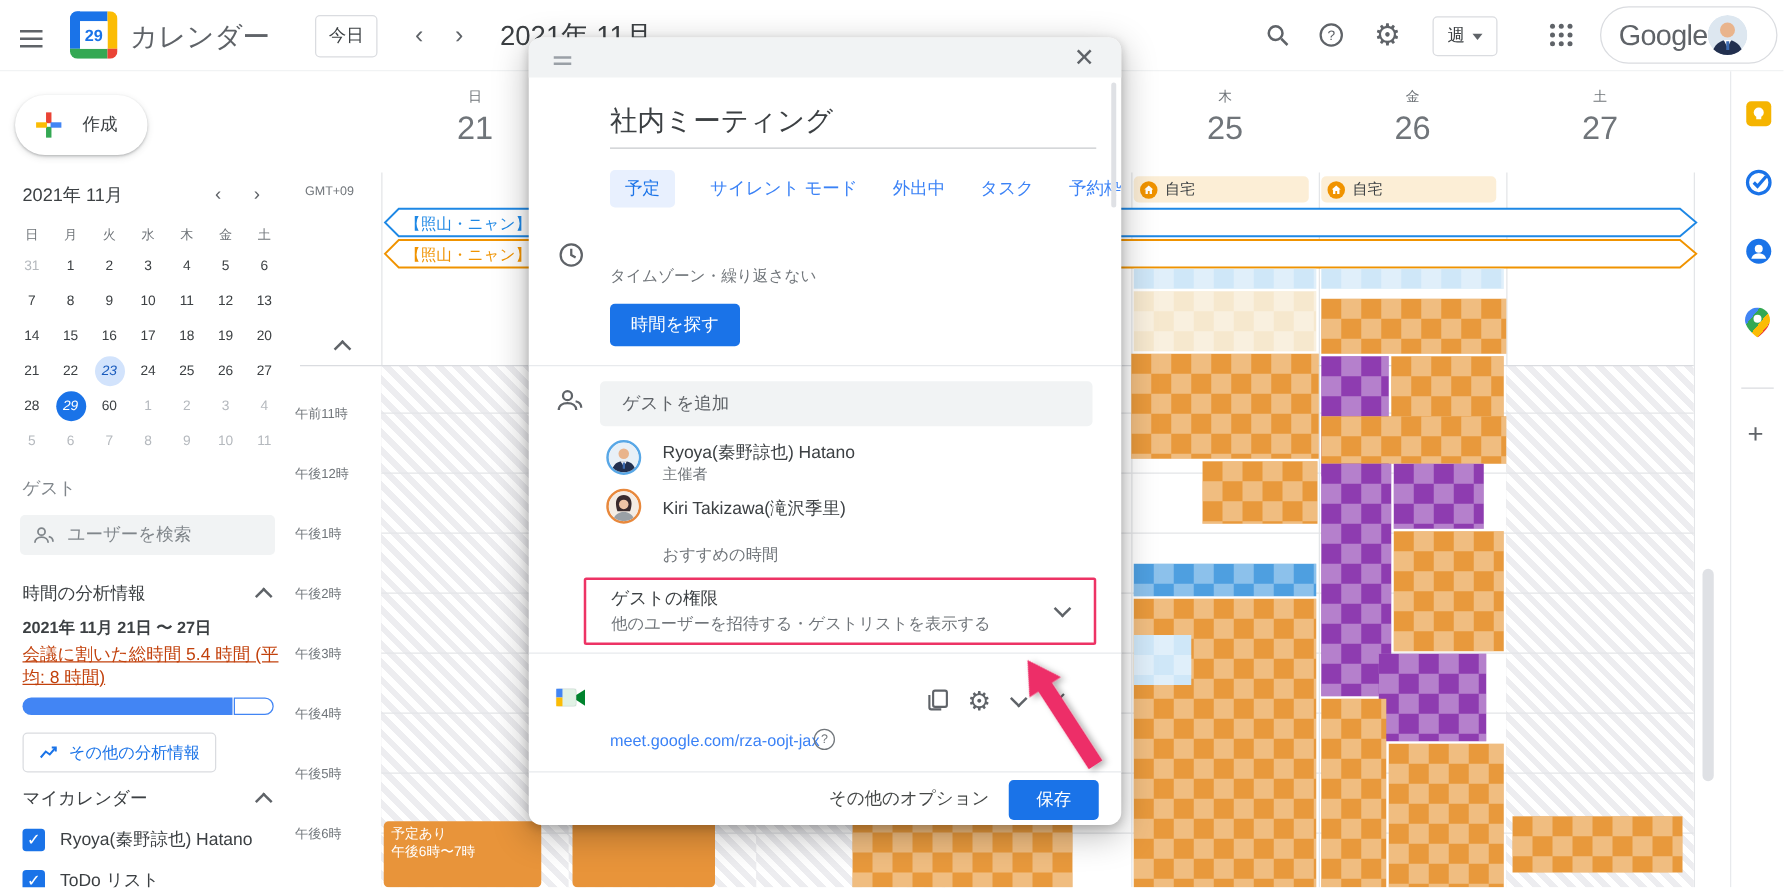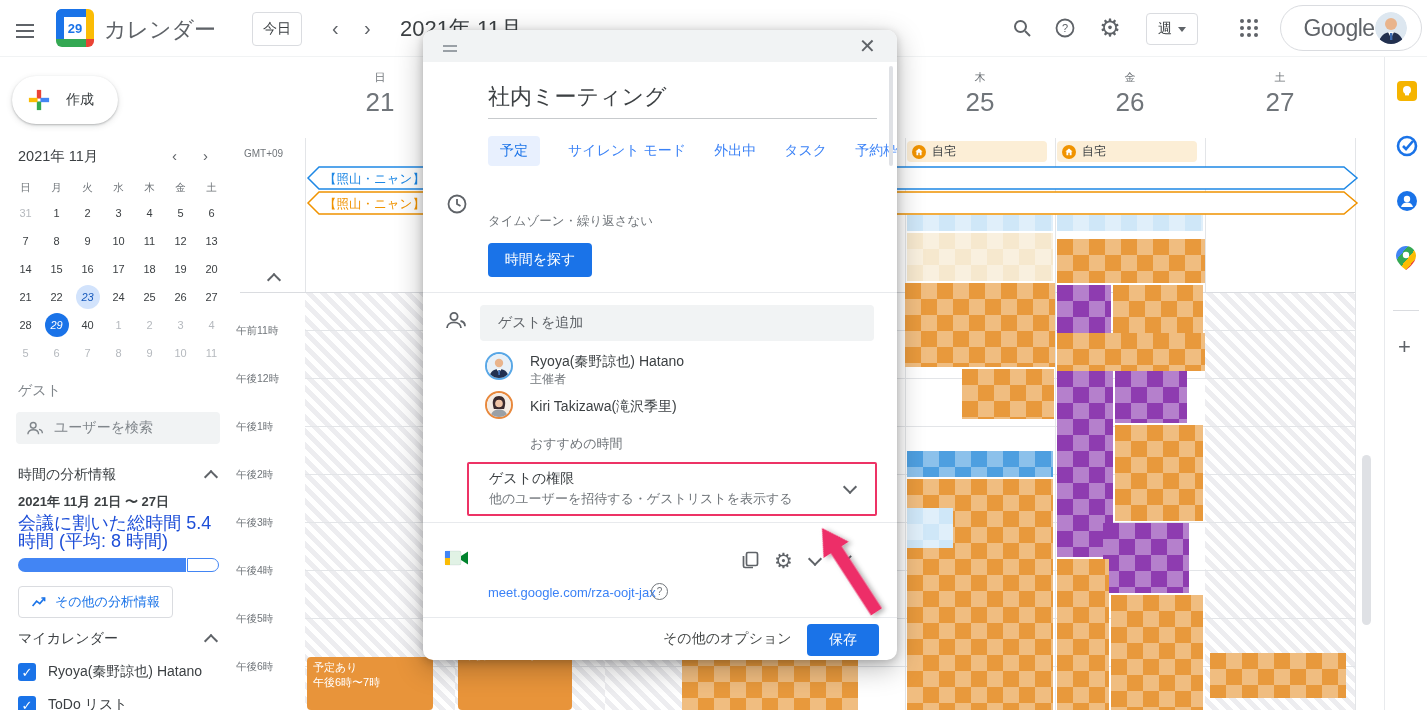--- a/index.html
+++ b/index.html
@@ -19,21 +19,21 @@
   .app-title{position:absolute;left:104px;top:15px;font-size:22px;color:#5f6368;}
   .btn-outline{border:1px solid #dadce0;border-radius:4px;background:#fff;color:#3c4043;font-size:14px;
                display:flex;align-items:center;justify-content:center;}
   .nav-arrow{font-size:20px;color:#5f6368;line-height:1;}
   .topbar-date{position:absolute;left:400px;top:14px;font-size:22px;color:#3c4043;white-space:nowrap;}
   .tb-icon{position:absolute;top:16px;width:24px;height:24px;display:flex;align-items:center;justify-content:center;color:#5f6368;}
   .view-box{position:absolute;left:1146px;top:13px;width:50px;height:30px;border:1px solid #dadce0;border-radius:4px;
             display:flex;align-items:center;justify-content:center;gap:6px;font-size:14px;color:#3c4043;}
   .caret-down{width:0;height:0;border-left:4px solid transparent;border-right:4px solid transparent;border-top:5px solid #5f6368;}
   .google-pill{position:absolute;left:1280px;top:5px;width:142px;height:46px;border:1px solid #dadce0;border-radius:24px;
-               display:flex;align-items:center;justify-content:center;padding:0 6px 0 14px;box-sizing:border-box;background:#fff;}
+               display:flex;align-items:center;justify-content:flex-start;padding:0 6px 0 14px;box-sizing:border-box;background:#fff;}
   .google-word{font-size:23px;color:#5f6368;font-weight:500;letter-spacing:-0.5px;}
   .avatar{border-radius:50%;overflow:hidden;display:block;}
   
   .create-pill{position:absolute;left:12px;top:76px;width:106px;height:48px;background:#fff;border-radius:24px;
                box-shadow:0 1px 2px rgba(60,64,67,.3),0 2px 6px rgba(60,64,67,.15);
                display:flex;align-items:center;gap:14px;padding-left:14px;box-sizing:border-box;font-size:14px;color:#3c4043;}
   .mc-head{position:absolute;left:18px;top:147px;font-size:14.5px;color:#3c4043;}
   .mc-nav{position:absolute;top:147px;font-size:15px;color:#5f6368;}
   #mc-weekdays,#mc-grid{position:absolute;left:10px;display:grid;grid-template-columns:repeat(7,31px);}
   #mc-weekdays{top:178px;}
@@ -51,21 +51,21 @@
   .mc-c.sel,.mc-c.today{z-index:0;}
   .mc-c.sel::before,.mc-c.today::before{z-index:-1;}
   .side-label{font-size:14px;color:#80868b;}
   .search-box{position:absolute;left:16px;top:412px;width:204px;height:32px;background:#f1f3f4;border-radius:4px;
               display:flex;align-items:center;gap:10px;padding-left:10px;box-sizing:border-box;font-size:14px;color:#80868b;}
   .section-title{font-size:14px;color:#3c4043;}
   .chev{display:inline-block;width:8px;height:8px;border-right:2px solid #5f6368;border-bottom:2px solid #5f6368;}
   .chev-up{transform:rotate(-135deg);}
   .chev-down{transform:rotate(45deg);}
   .ins-range{position:absolute;left:18px;top:493px;font-size:13px;font-weight:bold;color:#3c4043;}
-  .ins-sum{position:absolute;left:18px;top:514px;width:205px;font-size:18px;color:#1d4ed8;line-height:18px;}
+  .ins-sum{position:absolute;left:18px;top:514px;width:205px;font-size:14px;color:#c2410c;line-height:18px;text-decoration:underline;}
   .bar-track{position:absolute;left:18px;top:558px;width:202px;height:14px;}
   .bar-fill{position:absolute;left:0;top:0;height:14px;width:168px;background:#4285f4;border-radius:7px 0 0 7px;}
   .bar-rest{position:absolute;left:169px;top:0;height:12px;width:30px;background:#fff;border:1px solid #4285f4;border-radius:0 7px 7px 0;}
   .ins-btn{position:absolute;left:18px;top:586px;height:30px;padding:0 12px;border:1px solid #dadce0;border-radius:4px;
            display:flex;align-items:center;gap:8px;font-size:13px;color:#1a73e8;background:#fff;}
   .cal-row{position:absolute;left:18px;display:flex;align-items:center;gap:12px;font-size:14px;color:#3c4043;}
   .cbox{width:18px;height:18px;border-radius:3px;background:#1a73e8;color:#fff;font-size:13px;display:flex;align-items:center;justify-content:center;}
   
   .vline{position:absolute;top:138px;width:1px;height:572px;background:#e3e5e8;}
   .hline{position:absolute;left:0;width:1050px;height:1px;background:#e3e5e8;}
@@ -295,21 +295,21 @@
         <span class="mc-c">20</span>
         <span class="mc-c">21</span>
         <span class="mc-c">22</span>
         <span class="mc-c sel">23</span>
         <span class="mc-c">24</span>
         <span class="mc-c">25</span>
         <span class="mc-c">26</span>
         <span class="mc-c">27</span>
         <span class="mc-c">28</span>
         <span class="mc-c today">29</span>
-        <span class="mc-c">40</span>
+        <span class="mc-c">60</span>
         <span class="mc-c muted">1</span>
         <span class="mc-c muted">2</span>
         <span class="mc-c muted">3</span>
         <span class="mc-c muted">4</span>
         <span class="mc-c muted">5</span>
         <span class="mc-c muted">6</span>
         <span class="mc-c muted">7</span>
         <span class="mc-c muted">8</span>
         <span class="mc-c muted">9</span>
         <span class="mc-c muted">10</span>

